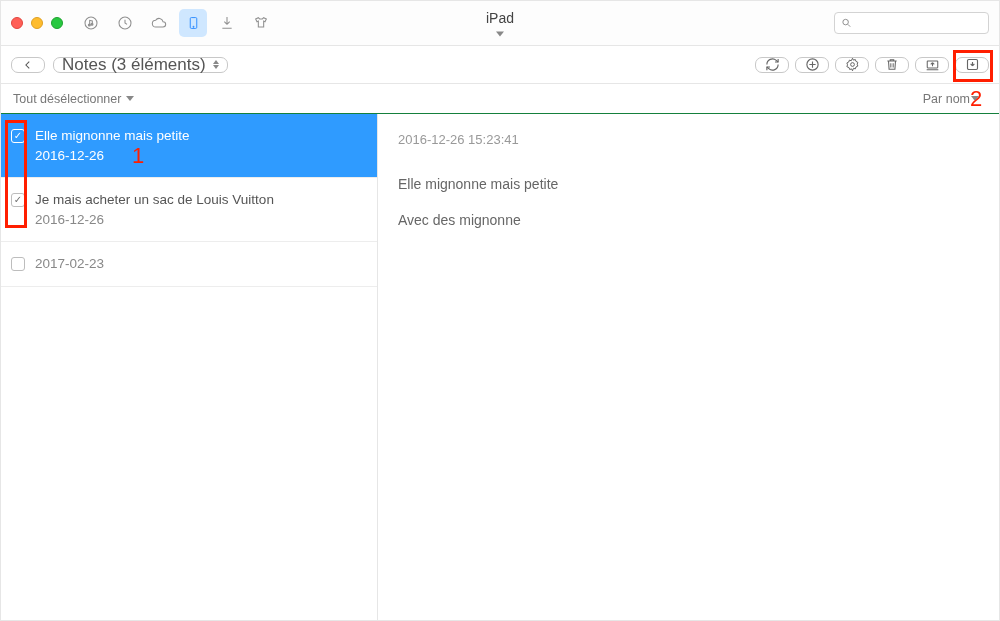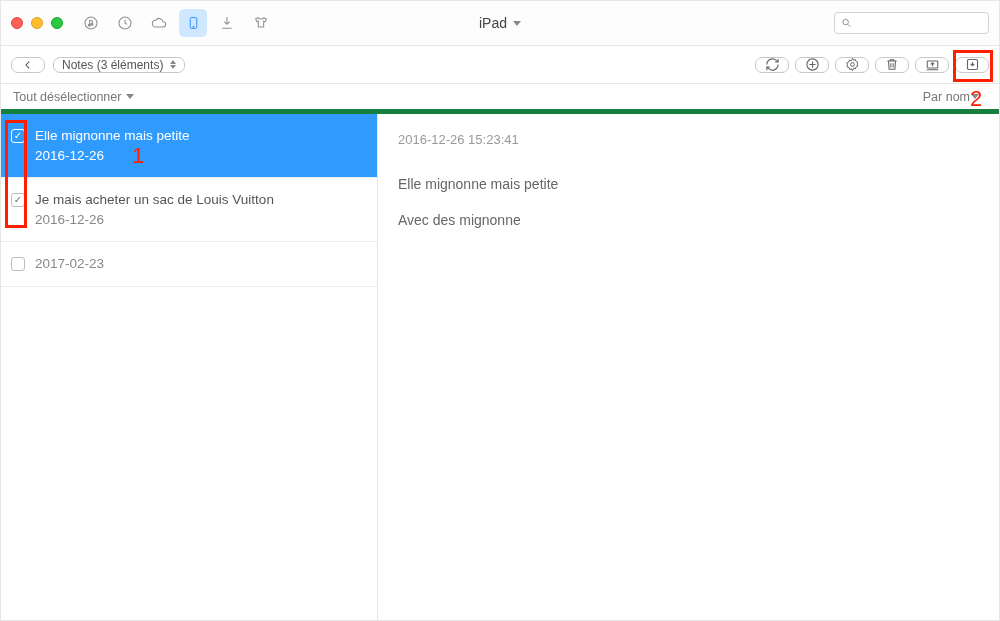--- a/index.html
+++ b/index.html
@@ -37,21 +37,21 @@
     width: 28px; height: 28px; border-radius: 5px;
     display: flex; align-items: center; justify-content: center;
     color: #909090;
   }
   .tb-btn.active { background: #cfe7ff; color: #2d8cff; }
 
   .title-center {
     position: absolute; left: 50%; top: 50%;
     transform: translate(-50%, -50%);
     display: flex; gap: 6px; align-items: center;
-    font-size: 14px; color: #444;
+    font-size: 14px; color: #444; flex-direction: column;
   }
 
   .searchbox {
     margin-left: auto;
     width: 155px; height: 22px;
     border: 1px solid #d3d3d3;
     border-radius: 4px;
     background: #fff;
     display: flex; align-items: center; padding: 0 6px;
     color: #888;
@@ -70,38 +70,38 @@
     gap: 8px;
     position: relative;
   }
   .tool-pill {
     height: 16px;
     border: 1px solid #c8c8c8;
     border-radius: 7px;
     background: #fff;
     display: flex; align-items: center; justify-content: center;
     padding: 0 8px;
-    font-size: 12px; color: #555;
+    font-size: 17px; color: #555;
     gap: 5px;
   }
   .tool-pill.square { width: 34px; padding: 0; }
   .tool-right {
     position: absolute;
     right: 10px;
     display: flex;
     gap: 6px;
   }
 
   
   .filterbar {
     height: 30px;
     display: flex; align-items: center;
     padding: 0 12px;
     font-size: 12.5px; color: #777;
-    border-bottom: 5px solid #15803d;
+    border-bottom: 1px solid #15803d;
   }
   .filterbar .fb-left { display: flex; align-items: center; gap: 5px; }
   .filterbar .fb-right { margin-left: auto; display: flex; align-items: center; gap: 1px; padding-right: 8px; }
 
   
   .main {
     display: flex;
     height: calc(621px - 45px - 38px - 30px - 2px);
   }
   .notelist {

